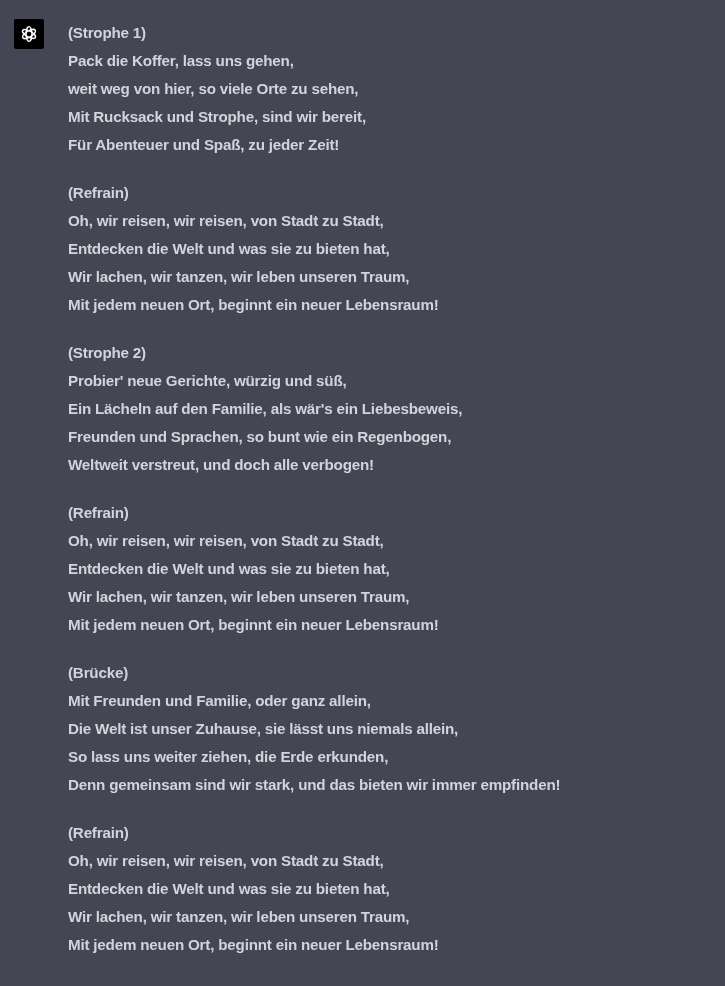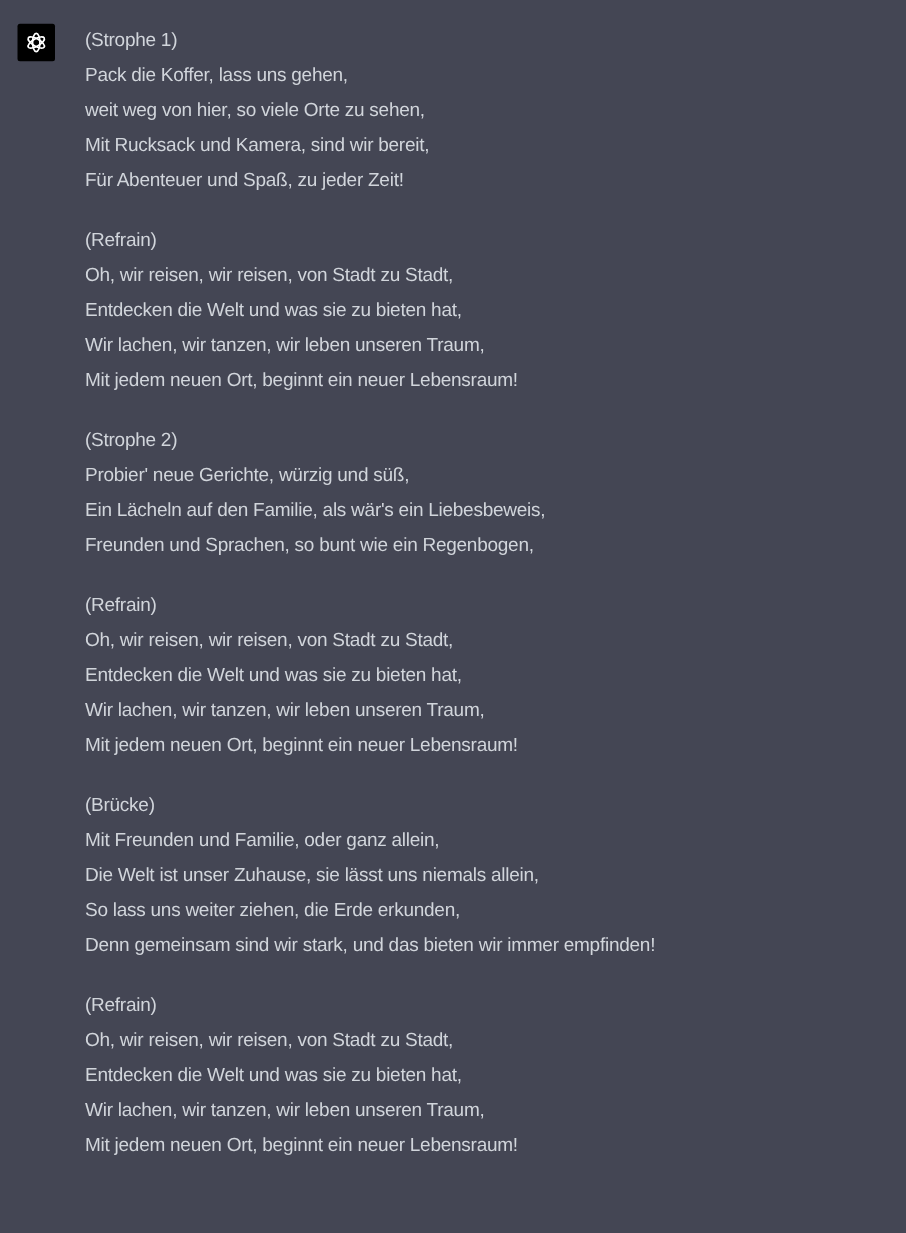--- a/index.html
+++ b/index.html
@@ -10,21 +10,21 @@
       color: #d1d5db;
       position: relative;
     }
     .avatar {
       position: absolute; left: 14px; top: 19px;
       width: 30px; height: 30px; background: #000000;
       border-radius: 2px; display: flex; align-items: center; justify-content: center;
     }
     .avatar svg { width: 22px; height: 22px; }
     .message {
-      position: absolute; left: 68px; top: 19px; right: 20px;
+      position: absolute; left: 68px; top: 19px; right: 20px; font-weight: bold;
     }
     .stanza { margin: 0 0 20px 0; }
     .line {
       font-size: 15.2px; line-height: 28px; height: 28px;
       white-space: nowrap; letter-spacing: -0.2px;
     }
   </style>
 </head>
 <body>
 
@@ -37,35 +37,36 @@
     </g>
   </svg>
 </div>
 
 <div class="message">
   <div id="stanzas">
       <div class="stanza">
         <div class="line">(Strophe 1)</div>
         <div class="line">Pack die Koffer, lass uns gehen,</div>
         <div class="line">weit weg von hier, so viele Orte zu sehen,</div>
-        <div class="line">Mit Rucksack und Kamera, sind wir bereit,</div>
+        <div class="line">Mit Rucksack und Strophe, sind wir bereit,</div>
         <div class="line">Für Abenteuer und Spaß, zu jeder Zeit!</div>
       </div>
       <div class="stanza">
         <div class="line">(Refrain)</div>
         <div class="line">Oh, wir reisen, wir reisen, von Stadt zu Stadt,</div>
         <div class="line">Entdecken die Welt und was sie zu bieten hat,</div>
         <div class="line">Wir lachen, wir tanzen, wir leben unseren Traum,</div>
         <div class="line">Mit jedem neuen Ort, beginnt ein neuer Lebensraum!</div>
       </div>
       <div class="stanza">
         <div class="line">(Strophe 2)</div>
         <div class="line">Probier' neue Gerichte, würzig und süß,</div>
         <div class="line">Ein Lächeln auf den Familie, als wär's ein Liebesbeweis,</div>
         <div class="line">Freunden und Sprachen, so bunt wie ein Regenbogen,</div>
+        <div class="line">Weltweit verstreut, und doch alle verbogen!</div>
       </div>
       <div class="stanza">
         <div class="line">(Refrain)</div>
         <div class="line">Oh, wir reisen, wir reisen, von Stadt zu Stadt,</div>
         <div class="line">Entdecken die Welt und was sie zu bieten hat,</div>
         <div class="line">Wir lachen, wir tanzen, wir leben unseren Traum,</div>
         <div class="line">Mit jedem neuen Ort, beginnt ein neuer Lebensraum!</div>
       </div>
       <div class="stanza">
         <div class="line">(Brücke)</div>

